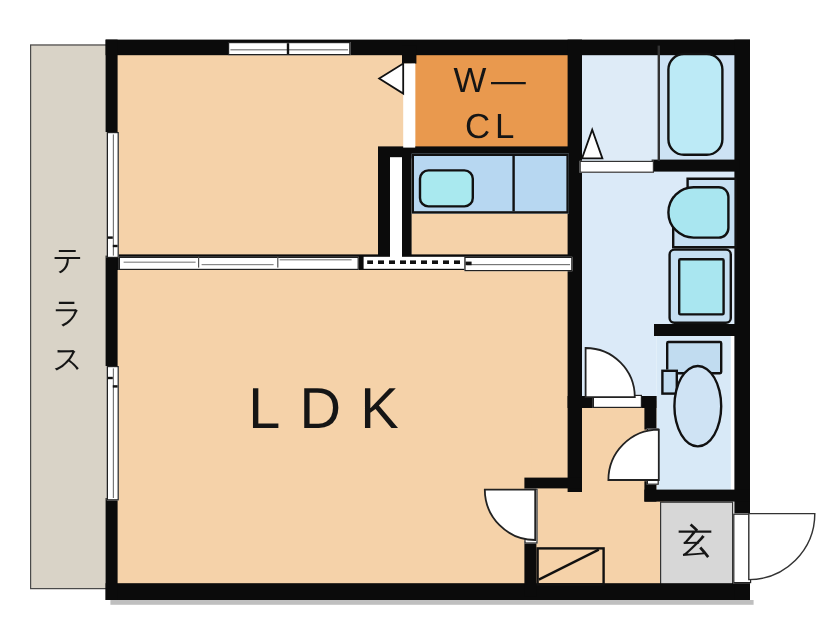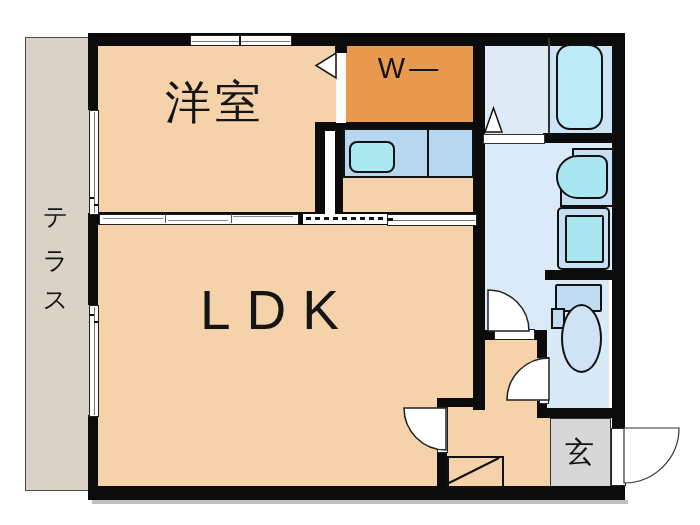--- a/index.html
+++ b/index.html
@@ -38,21 +38,21 @@
   .washer-outer{background:#C6DFF2;border:2px solid #111;border-radius:5px;}
   .washer-inner{background:#A9E6F0;border:2px solid #111;border-radius:2px;}
   .wc-tank{background:#C1DCF0;border:2px solid #111;border-radius:2px;}
   .wc-flush{background:#C1DCF0;border:2px solid #111;}
   .wc-bowl{background:#CFE3F4;border:2px solid #111;border-radius:50%;}
   .stepbox{border:2px solid #111;z-index:5;}
   .leaf{background:#fff;border:1px solid #222;z-index:4;}
   .shadow{background:rgba(0,0,0,0.25);z-index:0;}
   
   .t-room{font-size:46px;letter-spacing:4px;line-height:56px;}
-  .t-ldk{font-size:55px;letter-spacing:16px;line-height:58px;font-weight:500;}
+  .t-ldk{font-size:48px;letter-spacing:16px;line-height:58px;font-weight:500;margin-top:32px;}
   .t-size{font-size:45px;letter-spacing:2px;line-height:58px;}
   .t-wcl{font-size:29px;line-height:38px;letter-spacing:4px;}
   .t-genkan{font-size:29px;line-height:36px;}
   .t-terrace{writing-mode:vertical-rl;font-size:25px;letter-spacing:14px;
              width:63px;text-align:center;display:flex;align-items:center;justify-content:center;}
 </style>
 </head>
 <body>
 
 <div id="plan">
@@ -158,23 +158,23 @@
     <path d="M549,400 L549,358 A42,42 0 0 0 507,400 Z" fill="#ffffff" stroke="#222" stroke-width="1.5"></path>
     <path d="M446,408 L404,408 A42,42 0 0 0 446,450 Z" fill="#ffffff" stroke="#222" stroke-width="1.5"></path>
     <path d="M624,428 L679,428 A55,55 0 0 1 624,483 Z" fill="#ffffff" stroke="#333" stroke-width="1.2"></path>
     <path d="M336,53 L336,78 L316,65.5 Z" fill="#ffffff" stroke="#111" stroke-width="1.5"></path>
     <path d="M485,132 L502,132 L493.5,108 Z" fill="#ffffff" stroke="#111" stroke-width="1.5"></path>
     <path d="M573,149 L613,149 L613,206 L561,206 L561,165 L573,165 Z" fill="#C6DFF2" stroke="#111" stroke-width="2"></path>
     <path d="M578,156 L599,156 A8,8 0 0 1 607,164 L607,190 A8,8 0 0 1 599,198 L578,198 A21,21 0 0 1 578,156 Z" fill="#A9E6F0" stroke="#111" stroke-width="2"></path>
     <line x1="449" y1="483" x2="499" y2="458" stroke="#111" stroke-width="2"></line>
   </svg>
 
-  <div class="abs label t-room" style="left:110px;top:74px;width:210px;">洋室</div>
 
   <div class="abs label t-ldk" style="left:165px;top:281px;width:225px;">LDK</div>
 
   <div class="abs label t-wcl" style="left:347px;top:49px;width:126px;">
     <div>W—</div>
+    <div>CL</div>
   </div>
 
   <div class="abs label t-genkan" style="left:550px;top:434px;width:59px;">玄</div>
 
 </div>
 
 </body></html>

